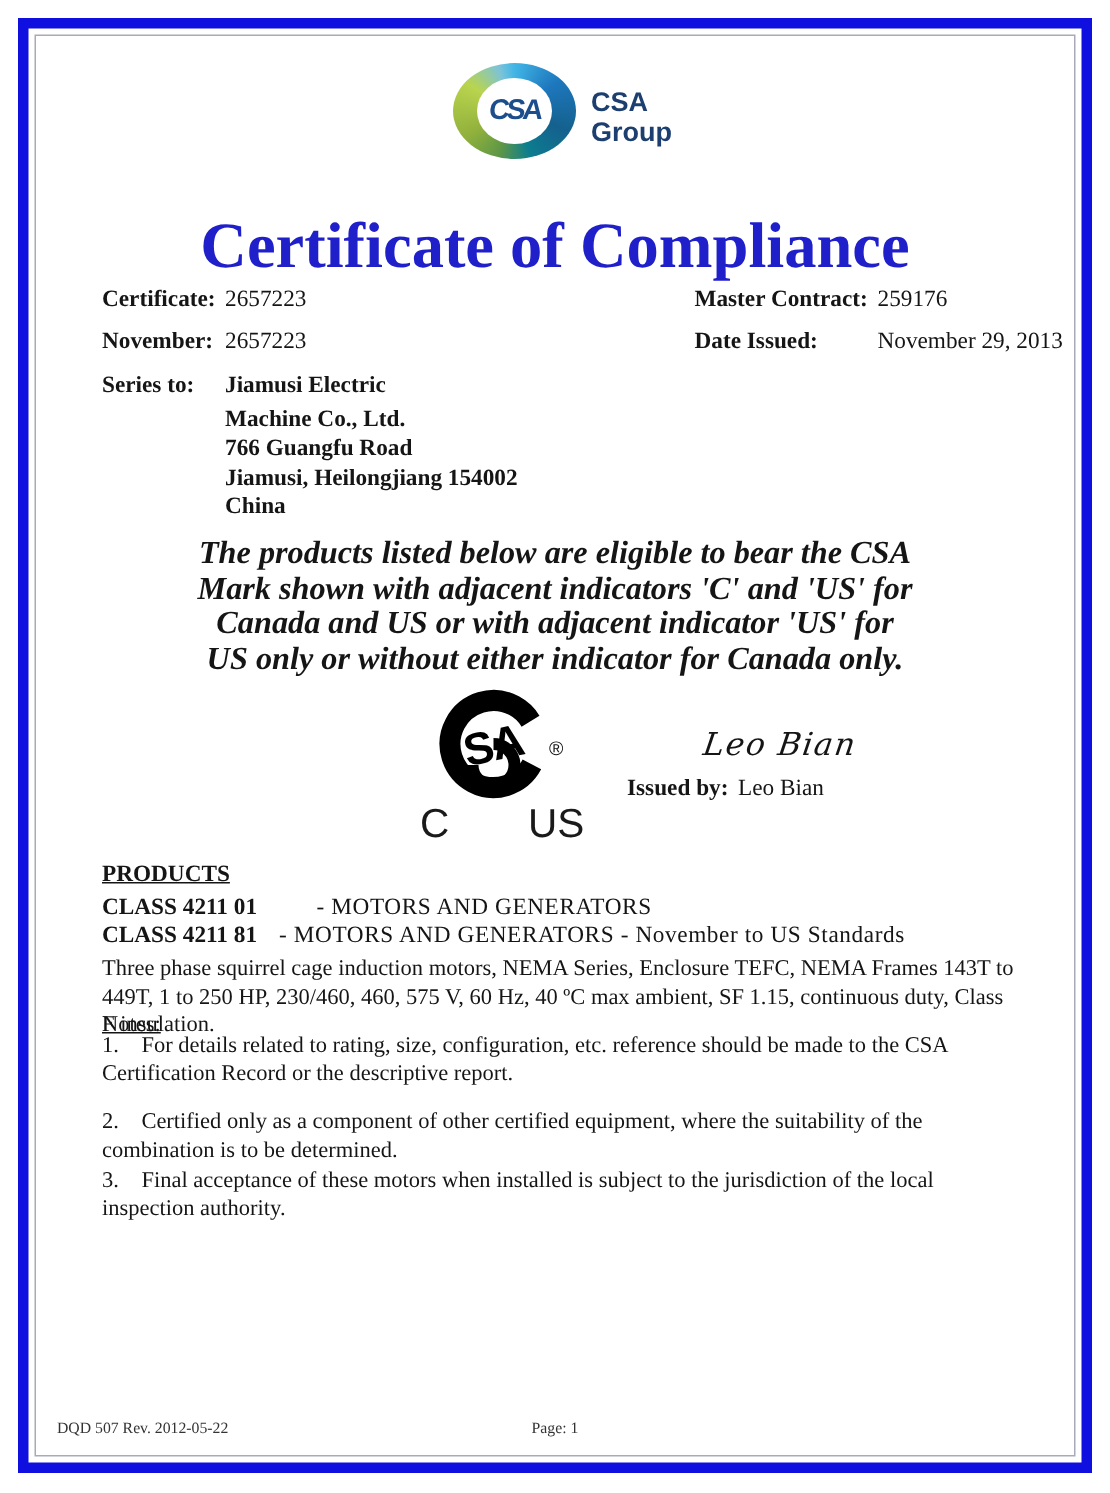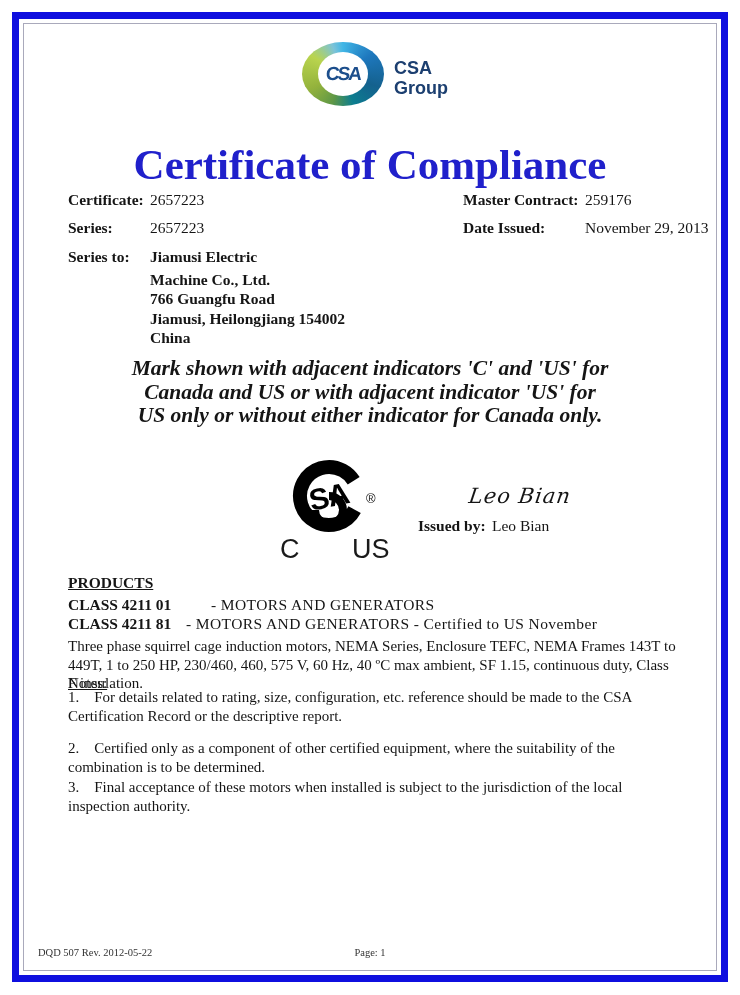--- a/index.html
+++ b/index.html
@@ -56,36 +56,37 @@
     <div>Group</div>
   </div>
 
   <h1 class="title">Certificate of Compliance</h1>
 
   <span class="t b" style="left:68px;top:191px;">Certificate:</span>
   <span class="t" style="left:150px;top:191px;">2657223</span>
   <span class="t b" style="left:463px;top:191px;">Master Contract:</span>
   <span class="t" style="left:585px;top:191px;">259176</span>
 
-  <span class="t b" style="left:68px;top:219px;">Series:</span>
+  <span class="t b" style="left:68px;top:219px;">November:</span>
   <span class="t" style="left:150px;top:219px;">2657223</span>
   <span class="t b" style="left:463px;top:219px;">Date Issued:</span>
   <span class="t" style="left:585px;top:219px;">November 29, 2013</span>
 
   <span class="t b" style="left:68px;top:248px;">Series to:</span>
   <span class="t b" style="left:150px;top:248px;">Jiamusi Electric</span>
 
   <div class="addr">
     <div>Machine Co., Ltd.</div>
     <div>766 Guangfu Road</div>
     <div>Jiamusi, Heilongjiang 154002</div>
     <div>China</div>
   </div>
 
   <div class="statement">
+    <div>The products listed below are eligible to bear the CSA</div>
     <div>Mark shown with adjacent indicators 'C' and 'US' for</div>
     <div>Canada and US or with adjacent indicator 'US' for</div>
     <div>US only or without either indicator for Canada only.</div>
   </div>
 
   <svg class="mark-svg" width="145" height="112" viewBox="0 0 145 112">
     <circle cx="61" cy="42" r="29" fill="none" stroke="#000" stroke-width="14" stroke-dasharray="151.8 30.4" transform="rotate(28 61 42)"></circle>
     <path d="M 47 56 A 14 14 0 1 0 61 42" fill="none" stroke="#000" stroke-width="8"></path>
     <text x="61" y="53" text-anchor="middle" font-family="Liberation Sans, sans-serif" font-weight="bold" font-size="30" letter-spacing="-1" transform="rotate(-12 61 44)" fill="#000">SA</text>
     <text x="98" y="49" font-family="Liberation Sans, sans-serif" font-size="13" fill="#111">®</text>
@@ -95,21 +96,21 @@
 
   <div class="sig">Leo Bian</div>
   <span class="t b" style="left:418px;top:517px;">Issued by:</span>
   <span class="t" style="left:492px;top:517px;">Leo Bian</span>
 
   <span class="t b underline" style="left:68px;top:574px;">PRODUCTS</span>
 
   <span class="t b" style="left:68px;top:596px;">CLASS 4211 01</span>
   <span class="t" style="left:186px;top:596px;letter-spacing:0.4px;margin-left:25px;">- MOTORS AND GENERATORS</span>
   <span class="t b" style="left:68px;top:615px;">CLASS 4211 81</span>
-  <span class="t" style="left:186px;top:615px;letter-spacing:0.4px;">- MOTORS AND GENERATORS - Certified to US November</span>
+  <span class="t" style="left:186px;top:615px;letter-spacing:0.4px;">- MOTORS AND GENERATORS - November to US Standards</span>
 
   <div class="wrap" style="top:637px;">Three phase squirrel cage induction motors, NEMA Series, Enclosure TEFC, NEMA Frames 143T to 449T, 1 to 250 HP, 230/460, 460, 575 V, 60 Hz, 40 ºC max ambient, SF 1.15, continuous duty, Class F insulation.</div>
 
   <span class="t underline" style="left:68px;top:675px;font-size:15px;">Notes:</span>
 
   <div class="wrap" style="top:688px;">
     <span class="note-num">1.</span><span>For details related to rating, size, configuration, etc. reference should be made to the CSA Certification Record or the descriptive report.</span>
   </div>
   <div class="wrap" style="top:739px;">
     <span class="note-num">2.</span><span>Certified only as a component of other certified equipment, where the suitability of the combination is to be determined.</span>

